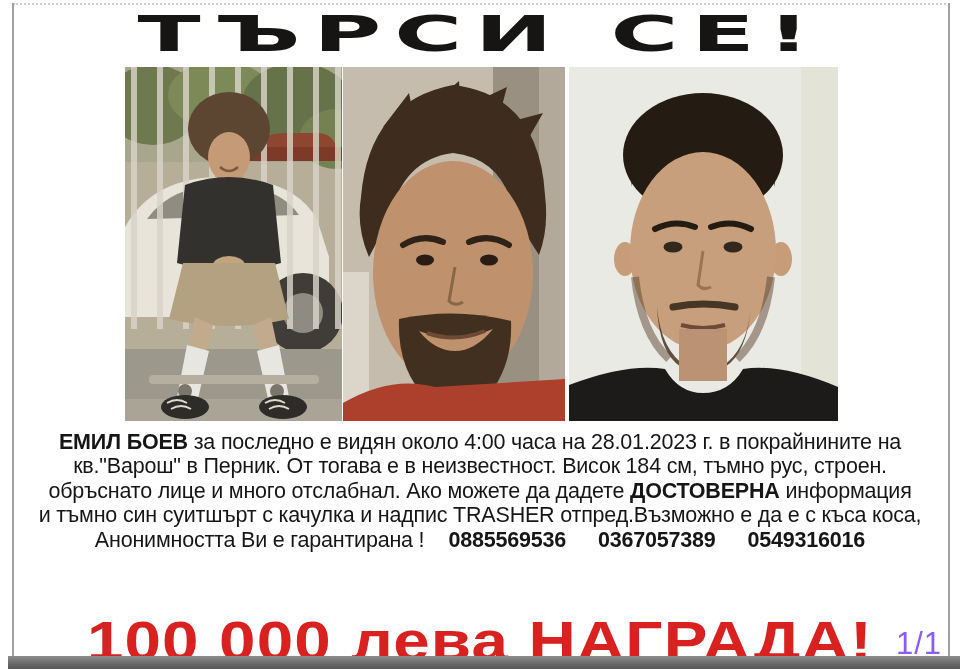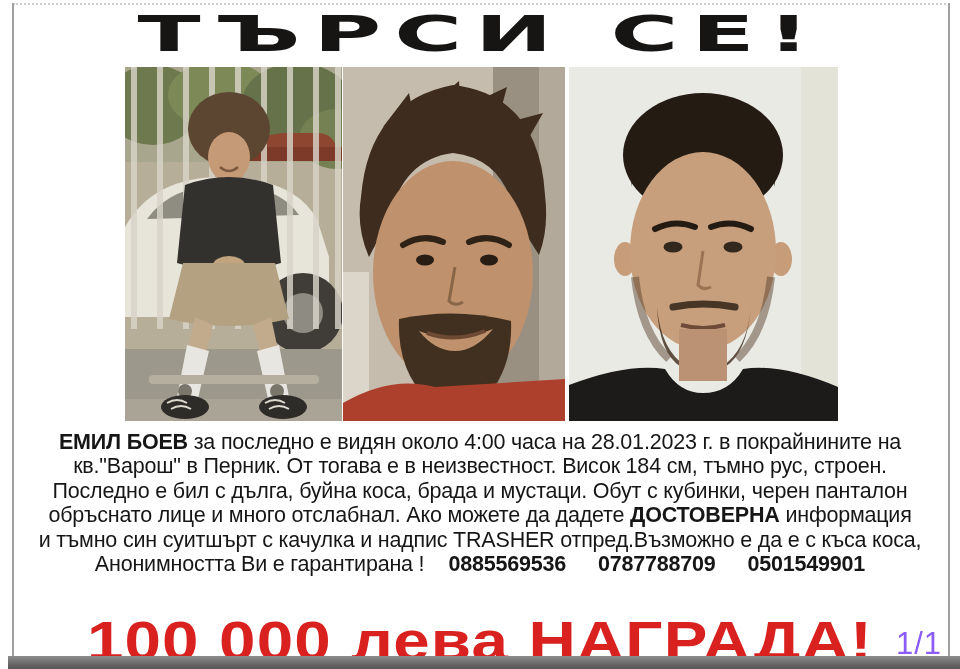--- a/index.html
+++ b/index.html
@@ -160,25 +160,24 @@
         <path d="M66 210 Q72 266 100 292 M202 210 Q196 266 168 292" stroke="#5a4430" stroke-width="8" fill="none" opacity="0.5"></path>
         <rect x="110" y="262" width="48" height="52" fill="#bb9273"></rect>
       </g>
       <path d="M0 354 L0 318 Q58 296 96 302 Q110 326 134 326 Q160 326 174 302 Q212 296 269 320 L269 354 Z" fill="#1d1b1a"></path>
     </svg>
   </div>
 
   <div class="body-text">
     <p><b>ЕМИЛ БОЕВ</b><span> за последно е видян около 4:00 часа на 28.01.2023 г. в покрайнините на</span></p>
     <p>кв."Варош" в Перник. От тогава е в неизвестност. Висок 184 см, тъмно рус, строен.</p>
-    <p>Последно е бил с дълга, буйна коса, брада и мустаци. Обут с кубинки, черен панталон</p>
     <p><span>обръснато лице и много отслабнал. Ако можете да дадете </span><b>ДОСТОВЕРНА</b><span> информация</span></p>
     <p>и тъмно син суитшърт с качулка и надпис TRASHER отпред.Възможно е да е с къса коса,</p>
     <p>
-      <span>Анонимността Ви е гарантирана !</span><b class="ph">0885569536</b><b class="ph gap">0787788709</b><b class="ph gap">0501549901</b>
+      <span>Анонимността Ви е гарантирана !</span><b class="ph">0885569536</b><b class="ph gap">0367057389</b><b class="ph gap">0549316016</b>
     </p>
   </div>
 
   <div class="reward-wrap">
     <span class="reward">100 000 лева НАГРАДА!</span>
   </div>
 
   <div class="page-indicator">1/1</div>
 
   <div class="bottom-bar"></div>

